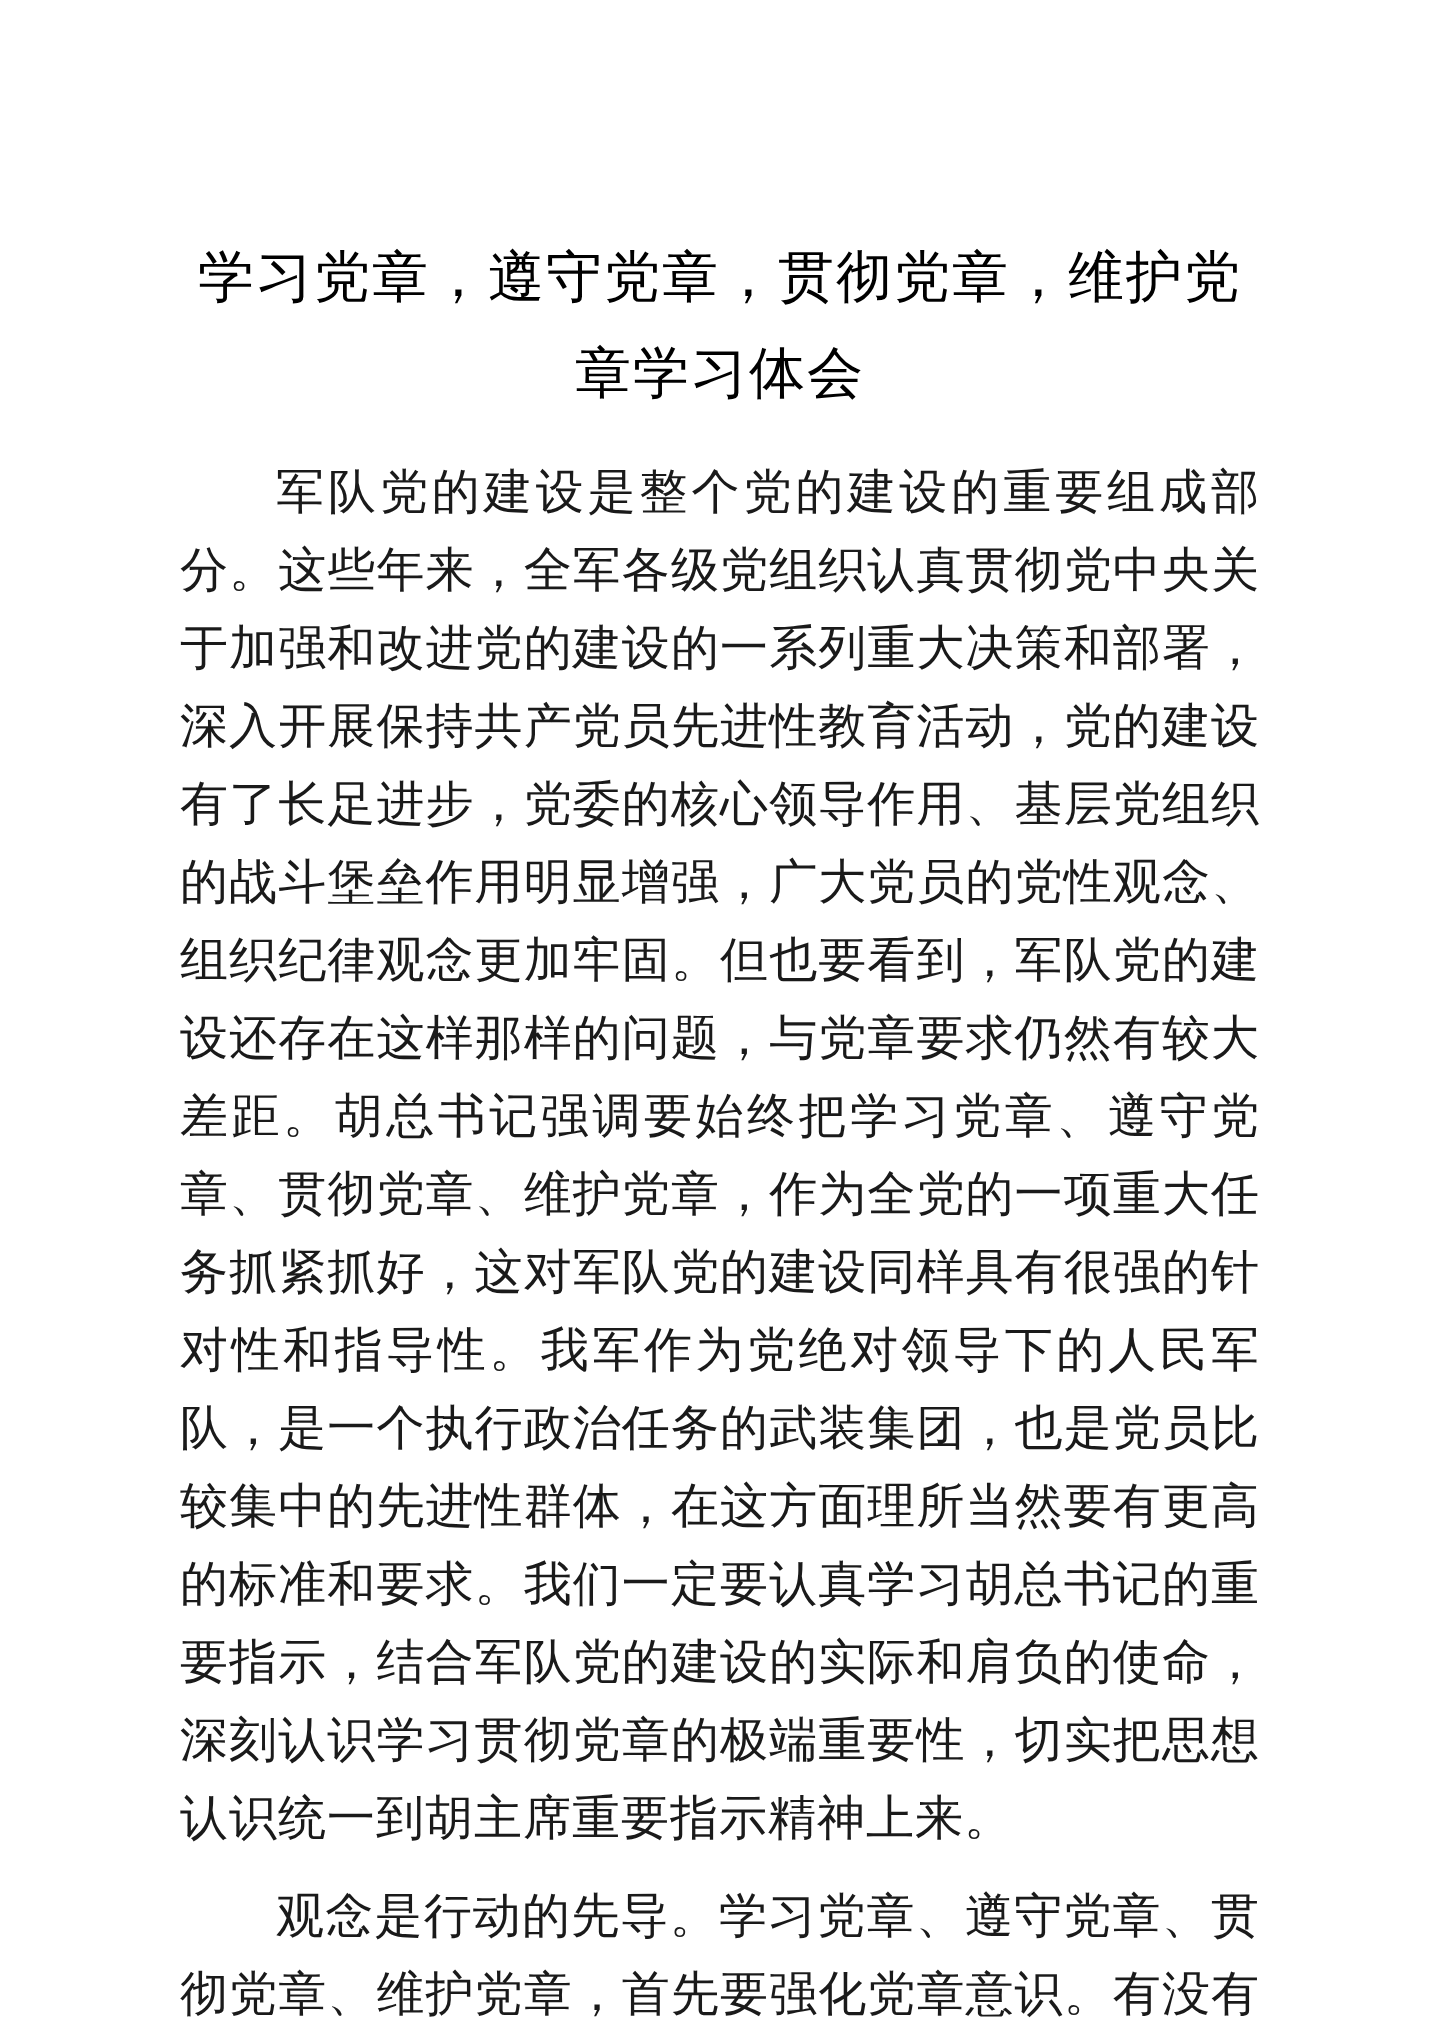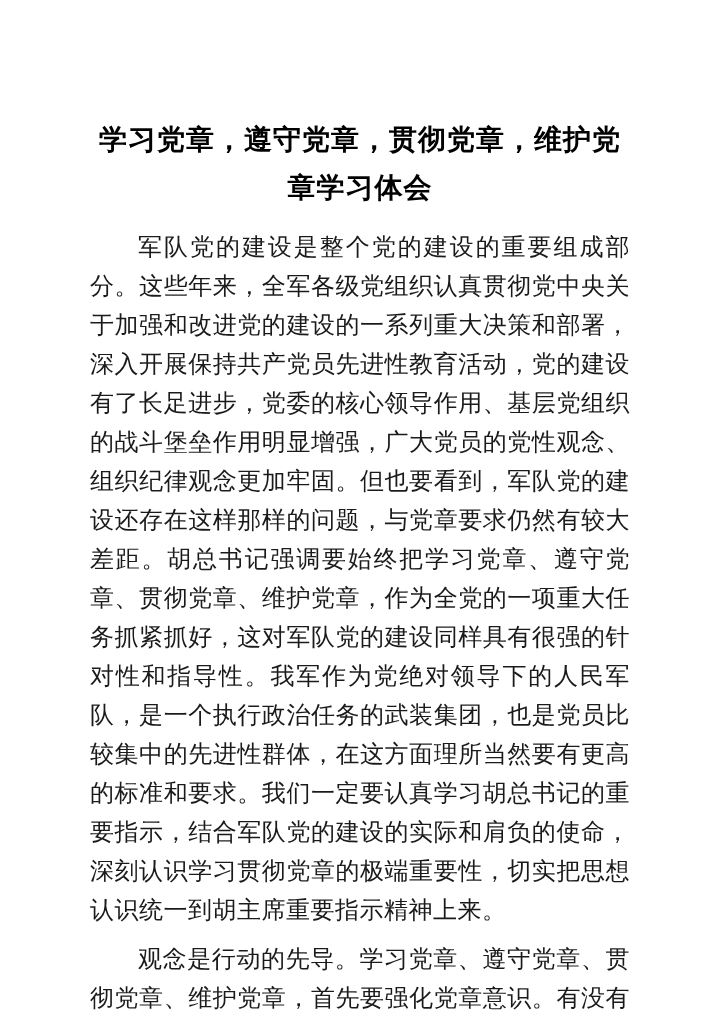--- a/index.html
+++ b/index.html
@@ -18,21 +18,21 @@
     position: relative;
     width: 720px;
     height: 1018px;
     background: #ffffff;
     padding: 116px 90px 0 90px;
     overflow: hidden;
   }
   .doc-title {
     margin: 0 0 16px 0;
     font-size: 28px;
-    font-weight: bold;
+    font-weight: normal;
     line-height: 48px;
     text-align: center;
     color: #000000;
     letter-spacing: 1px;
   }
   .doc-body p {
     margin: 0;
     font-size: 24px;
     line-height: 39px;
     text-align: justify;

